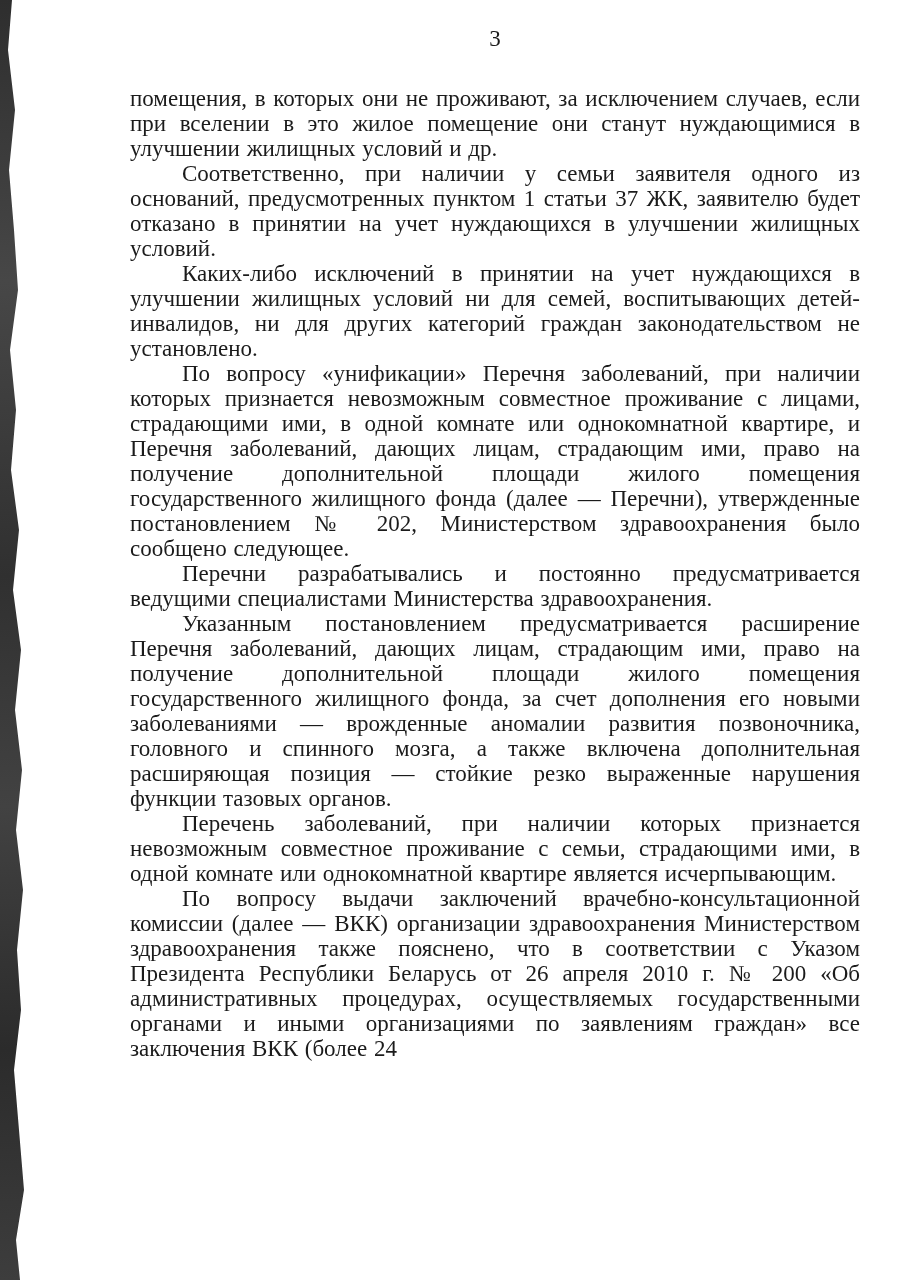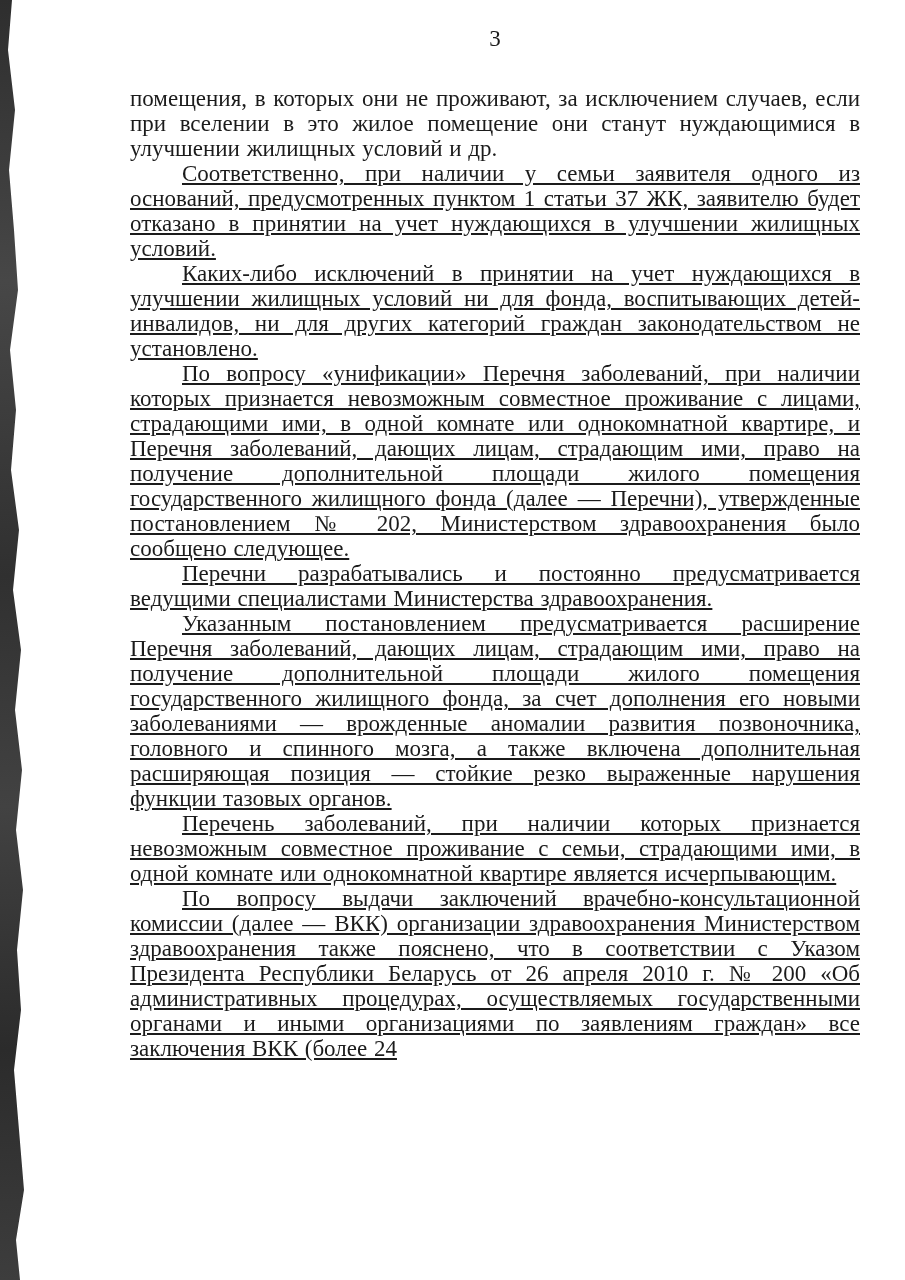--- a/index.html
+++ b/index.html
@@ -49,34 +49,33 @@
   .body-text p.para {
     margin: 0;
     font-size: 23px;
     line-height: 25px;
     text-align: justify;
     text-justify: inter-word;
     word-spacing: 1px;
   }
   .body-text p.para.indent {
     text-indent: 52px;
-    text-decoration: underline;
   }
 </style>
 </head>
 <body>
 
 <div class="page">
   <div class="scan-edge"></div>
   <div class="content">
     <div class="page-number">3</div>
     <div class="body-text">
         <p class="para">помещения, в которых они не проживают, за исключением случаев, если при вселении в это жилое помещение они станут нуждающимися в улучшении жилищных условий и др.</p>
         <p class="para indent">Соответственно, при наличии у семьи заявителя одного из оснований, предусмотренных пунктом 1 статьи 37 ЖК, заявителю будет отказано в принятии на учет нуждающихся в улучшении жилищных условий.</p>
-        <p class="para indent">Каких-либо исключений в принятии на учет нуждающихся в улучшении жилищных условий ни для фонда, воспитывающих детей-инвалидов, ни для других категорий граждан законодательством не установлено.</p>
+        <p class="para indent">Каких-либо исключений в принятии на учет нуждающихся в улучшении жилищных условий ни для семей, воспитывающих детей-инвалидов, ни для других категорий граждан законодательством не установлено.</p>
         <p class="para indent">По вопросу «унификации» Перечня заболеваний, при наличии которых признается невозможным совместное проживание с лицами, страдающими ими, в одной комнате или однокомнатной квартире, и Перечня заболеваний, дающих лицам, страдающим ими, право на получение дополнительной площади жилого помещения государственного жилищного фонда (далее — Перечни), утвержденные постановлением № 202, Министерством здравоохранения было сообщено следующее.</p>
         <p class="para indent">Перечни разрабатывались и постоянно предусматривается ведущими специалистами Министерства здравоохранения.</p>
         <p class="para indent">Указанным постановлением предусматривается расширение Перечня заболеваний, дающих лицам, страдающим ими, право на получение дополнительной площади жилого помещения государственного жилищного фонда, за счет дополнения его новыми заболеваниями — врожденные аномалии развития позвоночника, головного и спинного мозга, а также включена дополнительная расширяющая позиция — стойкие резко выраженные нарушения функции тазовых органов.</p>
         <p class="para indent">Перечень заболеваний, при наличии которых признается невозможным совместное проживание с семьи, страдающими ими, в одной комнате или однокомнатной квартире является исчерпывающим.</p>
         <p class="para indent">По вопросу выдачи заключений врачебно-консультационной комиссии (далее — ВКК) организации здравоохранения Министерством здравоохранения также пояснено, что в соответствии с Указом Президента Республики Беларусь от 26 апреля 2010 г. № 200 «Об административных процедурах, осуществляемых государственными органами и иными организациями по заявлениям граждан» все заключения ВКК (более 24</p>
       </div>
   </div>
 </div>
 
 </body></html>

